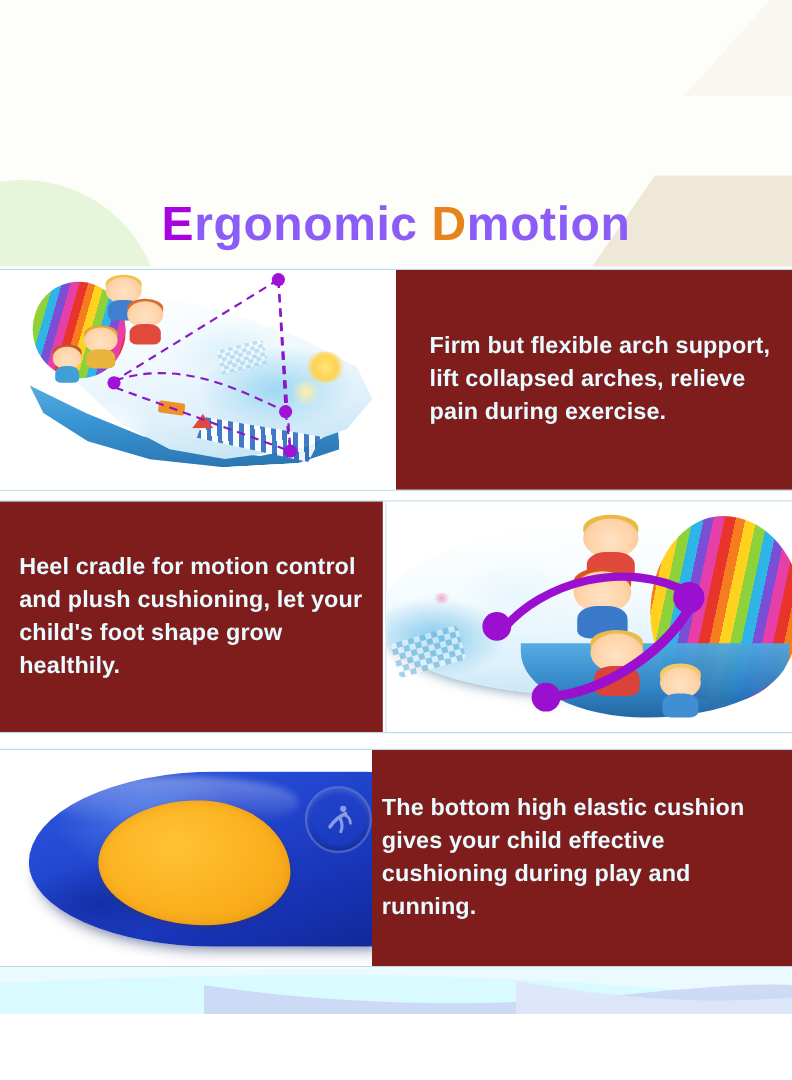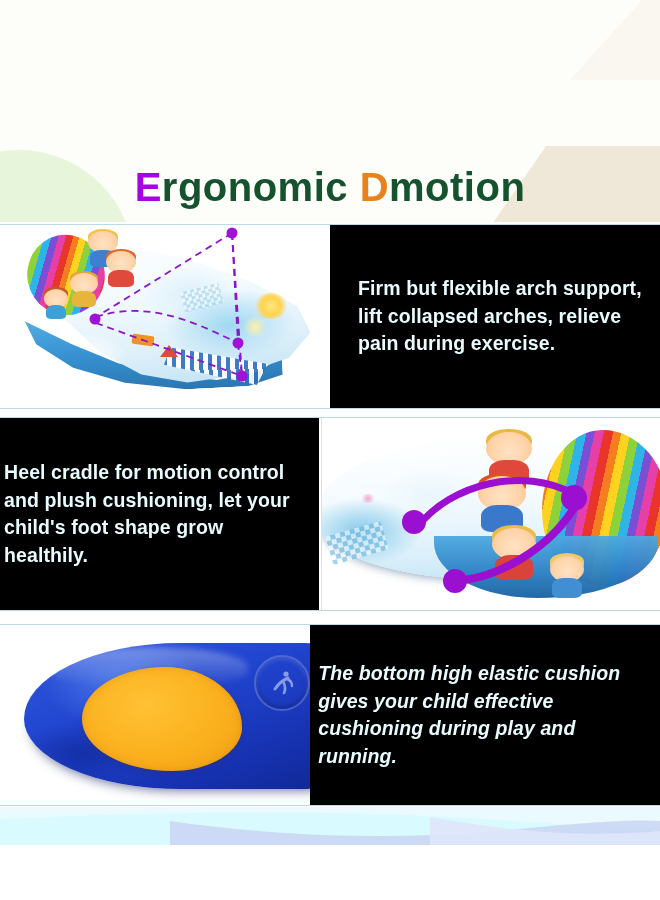--- a/index.html
+++ b/index.html
@@ -34,45 +34,45 @@
     background: #f7f3e9;
     clip-path: polygon(60% 0, 100% 0, 100% 100%, 0 100%);
     opacity: .7;
   }
   .title {
     position: absolute; left: 0; top: 164px; width: 660px;
     text-align: center; font-size: 40px; font-weight: bold;
     letter-spacing: .5px; line-height: 46px; white-space: nowrap;
   }
   .t-purple { color: #a603e0; }
-  .t-blue   { color: #14532d; }
+  .t-blue   { color: #8b5cf6; }
   .t-orange { color: #e8821a; }
 
   
   .row { position: absolute; left: 0; width: 660px; display: flex; }
   .row1 { top: 224px; height: 185px; }
   .row2 { top: 417px; height: 194px; }
   .row3 { top: 624px; height: 182px; }
 
   .cell { position: relative; height: 100%; overflow: hidden; }
 
   .text-panel {
-    background: #000000;
+    background: #7f1d1d;
     display: flex; align-items: center; justify-content: flex-end;
   }
   .text-panel p {
     color: #e8fbff; font-weight: bold;
     font-size: 19.5px; line-height: 27.5px;
     letter-spacing: .1px;
   }
   .tp1 { width: 330px; }
   .tp1 p { padding: 0 10px 0 28px; }
   .tp2 { width: 320px; }
-  .tp2 p { padding: 0 8px 0 4px; }
-  .tp3 { width: 380px; font-style: italic; }
+  .tp2 p { padding: 0 8px 0 16px; }
+  .tp3 { width: 380px; }
   .tp3 p { padding: 0 6px 0 8px; }
 
   .img-panel { background: #ffffff; }
   .ip1 { width: 330px; }
   .ip2 { width: 340px; margin-left: 2px; border-left: 1px solid #cfe4ef; }
   .ip3 { width: 337px; }
 
   .row1, .row2, .row3 { border-top: 1px solid #bcd9e8; border-bottom: 1px solid #bcd9e8; }
 
   

